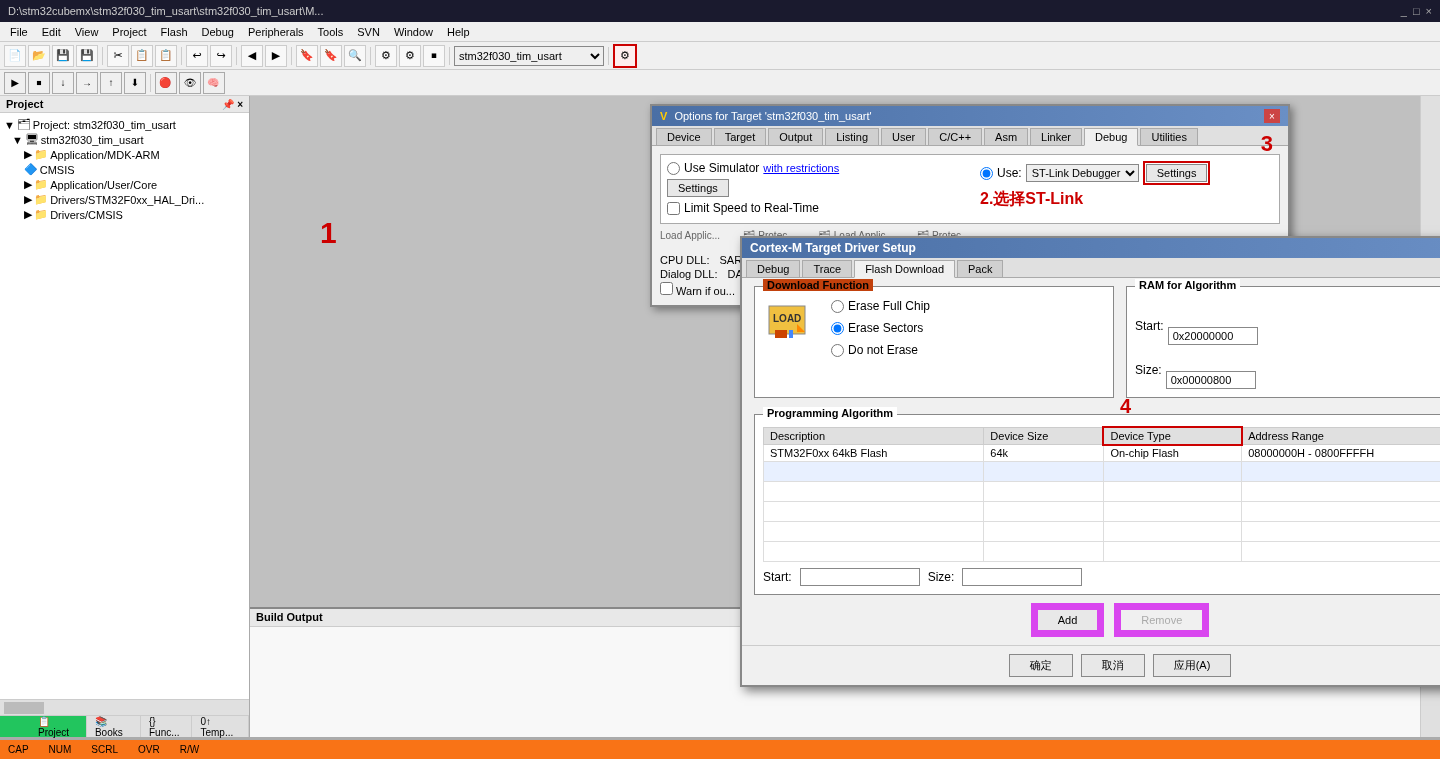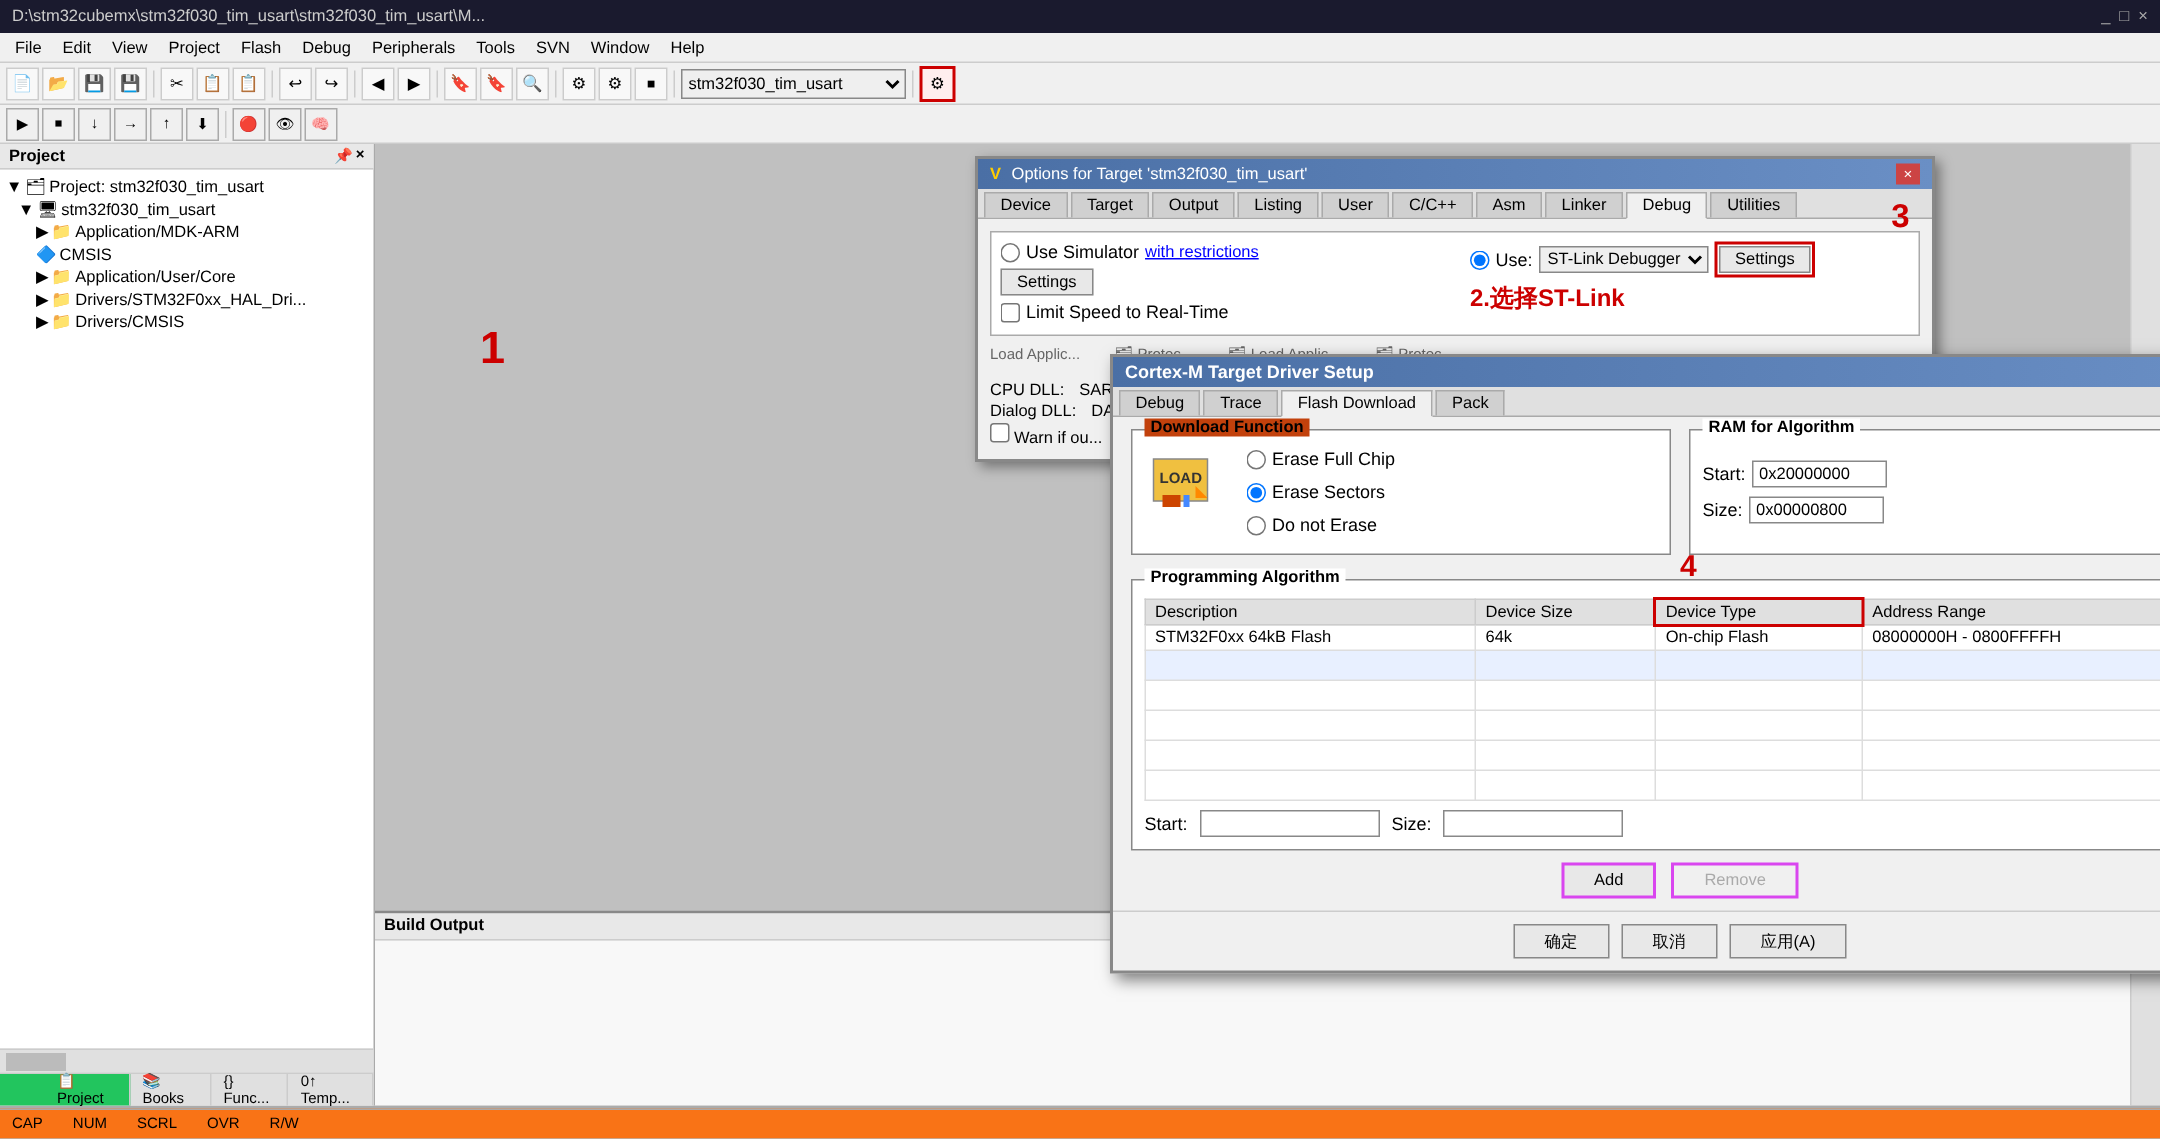--- a/index.html
+++ b/index.html
@@ -294,20 +294,21 @@
       padding: 0 4px;
       font-size: 11px;
       font-weight: bold;
     }
     .ram-field { display: flex; align-items: center; gap: 4px; }
     .ram-input {
       border: 1px solid #888;
       padding: 2px 4px;
       font-size: 11px;
       width: 90px;
+      margin-top: 20px;
     }
 
     
     .prog-algo {
       border: 1px solid #888;
       padding: 8px;
       margin-bottom: 8px;
       background: white;
       position: relative;
     }
@@ -355,21 +356,21 @@
 
     
     .action-btns {
       display: flex;
       gap: 10px;
       justify-content: center;
       margin-top: 8px;
     }
     .action-btn {
       padding: 4px 20px;
-      border: 2px solid #d946ef;
+      border: 7px solid #d946ef;
       background: #e8e8e8;
       cursor: pointer;
       font-size: 11px;
     }
     .action-btn:disabled { color: #aaa; background: #f0f0f0; }
 
     
     .confirm-btns {
       display: flex;
       gap: 8px;

